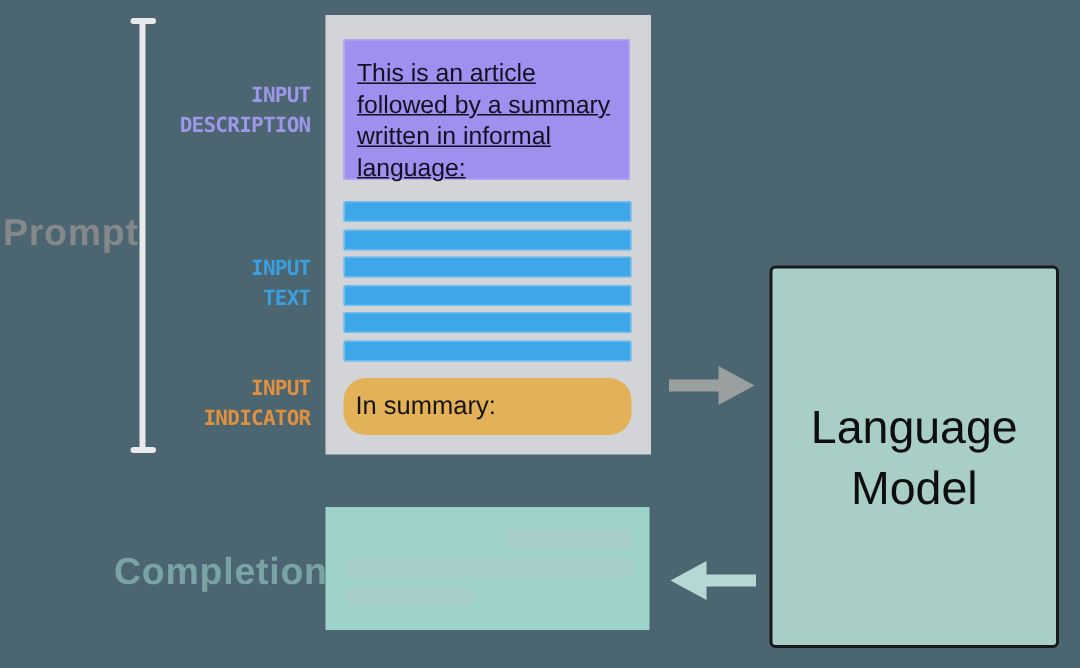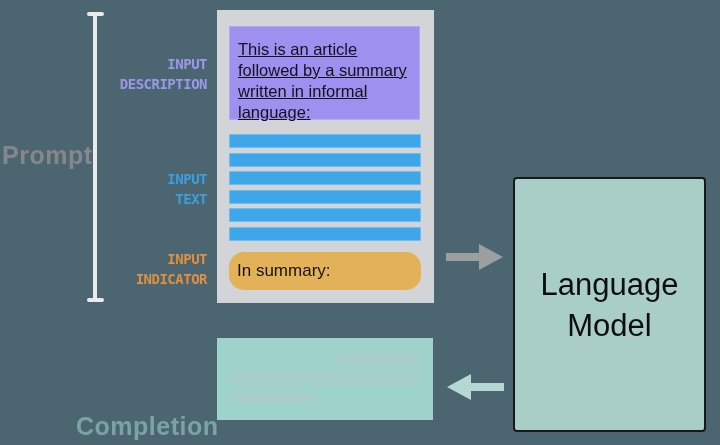--- a/index.html
+++ b/index.html
@@ -10,21 +10,21 @@
   }
   .abs { position:absolute; }
 
   
   .bracket-line { left:93px; top:13px; width:4px; height:289px; background:#E9EAEC; border-radius:2px; }
   .bracket-cap-top { left:87px; top:12px; width:17px; height:4px; background:#E9EAEC; border-radius:2px; }
   .bracket-cap-bottom { left:87px; top:298px; width:17px; height:4px; background:#E9EAEC; border-radius:2px; }
 
   
   .prompt-label { left:2px; top:141px; font-size:25px; font-weight:700; color:#85888B; letter-spacing:0.5px; }
-  .completion-label { left:76px; top:367px; font-size:25px; font-weight:700; color:#7AA4A4; letter-spacing:0.5px;margin-top:45px; }
+  .completion-label { left:76px; top:367px; font-size:25px; font-weight:700; color:#7AA4A4; letter-spacing:0.5px; }
 
   
   .anno {
     left:57px; width:150px; text-align:right;
     font-family:"DejaVu Sans Mono", monospace; font-weight:700;
     font-size:14px; line-height:20px; white-space:pre-line; letter-spacing:-0.5px;
   }
   .anno-task { top:54px; color:#9D97E9; }
   .anno-input { top:169px; color:#3B9FDF; }
   .anno-output { top:249px; color:#E0903E; }

